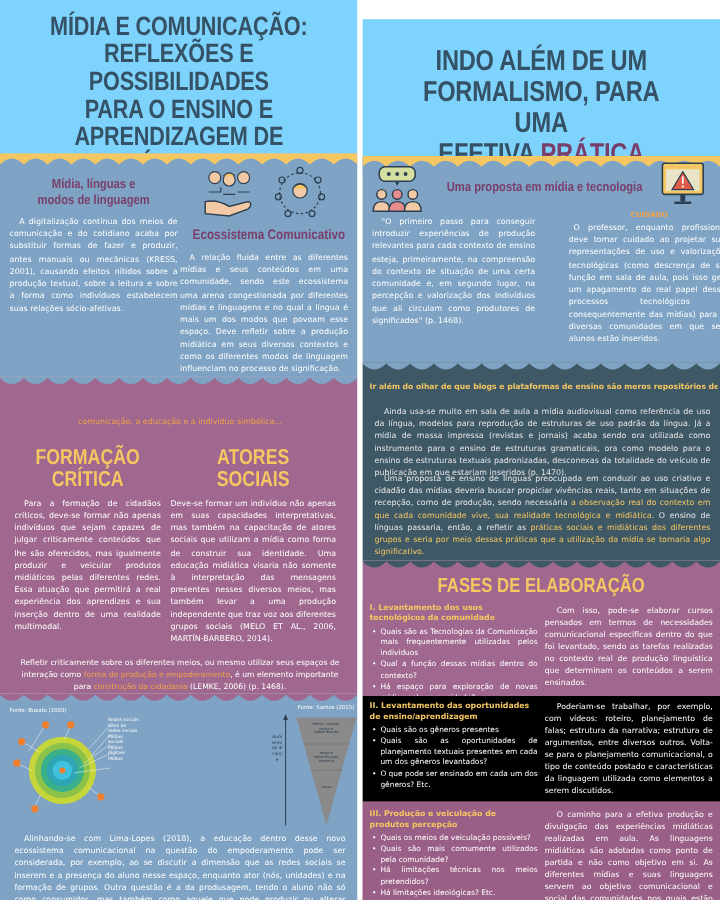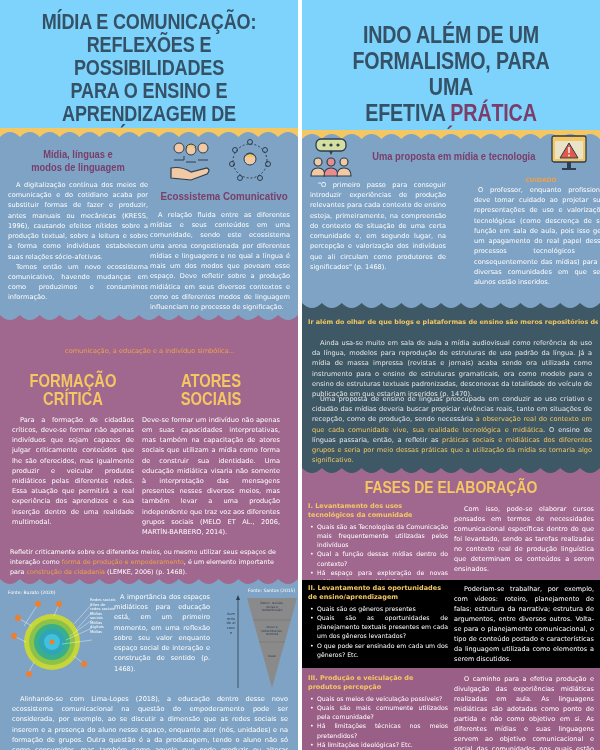--- a/index.html
+++ b/index.html
@@ -48,22 +48,21 @@
     <div class="wave" style="top:-1px">
       <svg viewBox="0 0 300 10" preserveAspectRatio="none">
           <path d="M0,10 Q10,0 20,10 Q30,0 40,10 Q50,0 60,10 Q70,0 80,10 Q90,0 100,10 Q110,0 120,10 Q130,0 140,10 Q150,0 160,10 Q170,0 180,10 Q190,0 200,10 Q210,0 220,10 Q230,0 240,10 Q250,0 260,10 Q270,0 280,10 Q290,0 300,10 L300,0 L0,0Z" fill="#f5c762"></path>
         </svg>
     </div>
     <div class="abs" style="left:8px;top:20px;width:140px">
       <div class="h-sub" style="font-size:11px;line-height:13px">
         <div>Mídia, línguas e</div>
         <div>modos de linguagem</div>
       </div>
-      <p class="body-text" style="margin-top:6px;text-indent:8px">A digitalização contínua dos meios de comunicação e do cotidiano acaba por substituir formas de fazer e produzir, antes manuais ou mecânicas (KRESS, 1996), causando efeitos nítidos sobre a produção textual, sobre a leitura e sobre a forma como indivíduos estabelecem suas relações sócio-afetivas.</p>
-      <p class="body-text" style="text-indent:8px">Temos então um novo ecossistema comunicativo, havendo mudanças em como produzimos e consumimos informação.</p>
+      <p class="body-text" style="margin-top:6px;text-indent:8px">A digitalização contínua dos meios de comunicação e do cotidiano acaba por substituir formas de fazer e produzir, antes manuais ou mecânicas (KRESS, 2001), causando efeitos nítidos sobre a produção textual, sobre a leitura e sobre a forma como indivíduos estabelecem suas relações sócio-afetivas.</p>
     </div>
     <div class="abs" style="left:150px;top:8px;width:140px">
       <div style="display:flex;justify-content:center;gap:12px;height:50px;align-items:center">
         <svg width="48" height="46" viewBox="0 0 48 46">
           <circle cx="12" cy="10" r="5" fill="#f2c9a5" stroke="#2c3e50" stroke-width="1"></circle>
           <circle cx="24" cy="12" r="5" fill="#f2c9a5" stroke="#2c3e50" stroke-width="1"></circle>
           <circle cx="36" cy="10" r="5" fill="#f2c9a5" stroke="#2c3e50" stroke-width="1"></circle>
           <path d="M19,9 Q24,3 29,9" fill="#f5c762" stroke="#2c3e50" stroke-width="1"></path>
           <path d="M7,22 L17,22 L17,18 M19,24 L29,24 M31,22 L41,22" stroke="#2c3e50" stroke-width="1" fill="none"></path>
           <path d="M4,30 Q14,28 24,34 L40,30 Q44,32 40,36 L24,42 L4,40Z" fill="#f2c9a5" stroke="#2c3e50" stroke-width="1.2"></path>
@@ -103,21 +102,21 @@
       </div>
       <p class="body-text" style="margin-top:6px;text-indent:8px">Para a formação de cidadãos críticos, deve-se formar não apenas indivíduos que sejam capazes de julgar criticamente conteúdos que lhe são oferecidos, mas igualmente produzir e veicular produtos midiáticos pelas diferentes redes. Essa atuação que permitirá a real experiência dos aprendizes e sua inserção dentro de uma realidade multimodal.</p>
     </div>
     <div class="abs" style="left:142px;top:58px;width:138px">
       <div class="big-yellow" style="font-size:18px">
         <div>ATORES</div>
         <div>SOCIAIS</div>
       </div>
       <p class="body-text" style="margin-top:6px">Deve-se formar um indivíduo não apenas em suas capacidades interpretativas, mas também na capacitação de atores sociais que utilizam a mídia como forma de construir sua identidade. Uma educação midiática visaria não somente à interpretação das mensagens presentes nesses diversos meios, mas também levar a uma produção independente que traz voz aos diferentes grupos sociais (MELO ET AL., 2006, MARTÍN-BARBERO, 2014).</p>
     </div>
-    <p class="abs" style="left:10px;top:234px;width:280px;font-size:6.4px;line-height:1.55;color:#fff;text-align:left">
+    <p class="abs" style="left:10px;top:234px;width:280px;font-size:6.4px;line-height:1.55;color:#fff;text-align:center">
       <span>Refletir criticamente sobre os diferentes meios, ou mesmo utilizar seus espaços de interação como</span>
       <span class="orange-accent">forma de produção e empoderamento</span><span>, é um elemento importante para</span>
       <span class="orange-accent">construção da cidadania</span><span> (LEMKE, 2006) (p. 1468).</span>
     </p>
   </div>
 
   <div class="sec blue" style="top:578px;height:172px">
     <div class="wave" style="top:-1px">
       <svg viewBox="0 0 300 10" preserveAspectRatio="none">
           <path d="M0,0 L300,0 L300,2 Q290,12 280,2 Q270,12 260,2 Q250,12 240,2 Q230,12 220,2 Q210,12 200,2 Q190,12 180,2 Q170,12 160,2 Q150,12 140,2 Q130,12 120,2 Q110,12 100,2 Q90,12 80,2 Q70,12 60,2 Q50,12 40,2 Q30,12 20,2 Q10,12 0,2Z" fill="#a0688e"></path>
@@ -156,21 +155,20 @@
         </g>
       </svg>
       <div class="abs" style="left:86px;top:8px;font-size:3.8px;line-height:1.2;color:#fff;width:26px">
         <div>Redes sociais</div>
         <div>Sites de redes sociais</div>
         <div>Mídias sociais</div>
         <div>Mídias digitais</div>
         <div>Mídias</div>
       </div>
     </div>
-    <p class="abs body-text" style="left:114px;top:14px;width:96px;font-size:6.6px;text-indent:6px">A importância dos espaços midiáticos para educação está, em um primeiro momento, em uma reflexão sobre seu valor enquanto espaço social de interação e construção de sentido (p. 1468).</p>
 
     <div class="abs" style="left:222px;top:10px;width:76px;height:102px">
       <div class="abs" style="left:26px;top:0;font-size:4.5px;color:#fff;white-space:nowrap">Fonte: Santos (2015)</div>
       <svg class="abs" style="left:0;top:4px" width="76" height="98" viewBox="0 0 76 98">
         <line x1="16" y1="96" x2="16" y2="6" stroke="#2c3e50" stroke-width="0.8"></line>
         <polygon points="16,3 14,8 18,8" fill="#2c3e50"></polygon>
         <polygon points="25,6 75,6 50,96" fill="#8a8a8a"></polygon>
         <line x1="31" y1="28" x2="69" y2="28" stroke="#6d6d6d" stroke-width="0.5"></line>
         <line x1="37" y1="50" x2="63" y2="50" stroke="#6d6d6d" stroke-width="0.5"></line>
       </svg>
@@ -180,21 +178,21 @@
       <div class="abs" style="left:40px;top:66px;width:20px;font-size:3px;color:#2c3e50;text-align:center">reuso</div>
     </div>
     <p class="abs body-text" style="left:12px;top:116px;width:276px;text-indent:8px">Alinhando-se com Lima-Lopes (2018), a educação dentro desse novo ecossistema comunicacional na questão do empoderamento pode ser considerada, por exemplo, ao se discutir a dimensão que as redes sociais se inserem e a presença do aluno nesse espaço, enquanto ator (nós, unidades) e na formação de grupos. Outra questão é a da produsagem, tendo o aluno não só como consumidor, mas também como aquele que pode produzir ou alterar (revisar, remixar) um conteúdo.</p>
   </div>
 </div>
 
 <div class="divider"></div>
 
 <div class="col col-right">
 
-  <div class="sec yellow" style="top:0;height:130px">
+  <div class="sec yellow" style="top:16px;height:130px">
     <div class="title" style="font-size:24px;line-height:26px;margin-top:22px">
       <div>INDO ALÉM DE UM</div>
       <div>FORMALISMO, PARA UMA</div>
       <div><span>EFETIVA </span><span class="hl">PRÁTICA MIDIÁTICA</span></div>
     </div>
   </div>
 
   <div class="sec blue" style="top:130px;height:172px">
     <div class="wave" style="top:-1px">
       <svg viewBox="0 0 300 10" preserveAspectRatio="none">

